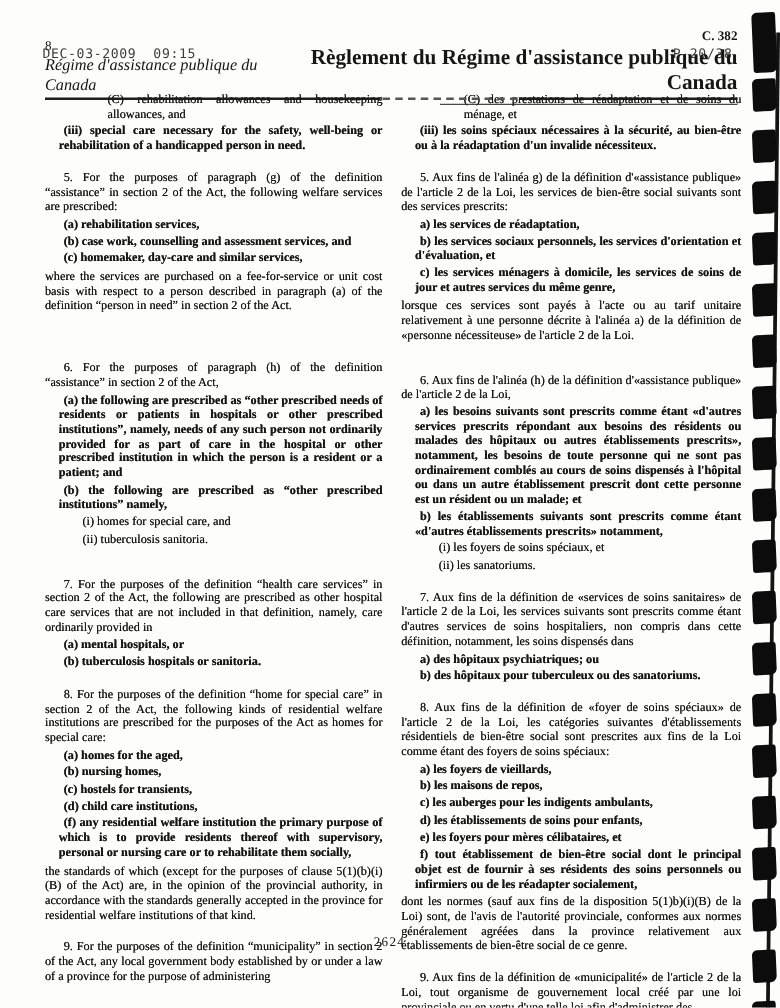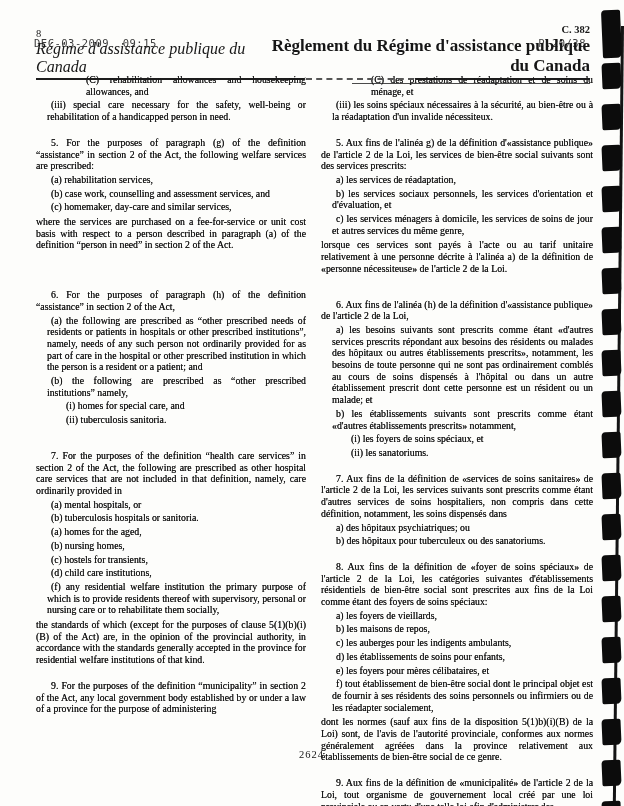--- a/index.html
+++ b/index.html
@@ -34,40 +34,40 @@
   }
   .hdr::before {
     content: ""; position: absolute; left: 270px; width: 108px; bottom: -2px;
     border-bottom: 2px dashed #555; z-index: 1;
   }
   .rule2 {
     position: absolute; right: 0; bottom: -6px; width: 238px; height: 1px;
     background: #4a4a4a;
   }
   .pg-num { font-size: 10.5px; margin-bottom: 1px; }
-  .title-left { font-style: italic; font-size: 16px; }
+  .title-left { font-style: italic; font-size: 13px; }
   .hdr-right { text-align: right; }
   .code { font-weight: bold; font-size: 10.5px; margin-bottom: 1px; }
   .title-right { font-weight: bold; font-size: 17px; }
 
   
   .col {
     position: absolute; top: 74px; width: 270px;
     font-size: 9.8px; line-height: 11.7px;
     text-align: justify;
     text-shadow: 0 0 0.35px #2a2a2a;
   }
   .col-en { left: 36px; }
   .col-fr { left: 321px; width: 272px; }
   .para { margin: 0; }
   .fl { margin-top: 3px; }
   .s  { text-indent: 15px; margin-top: 14px; }
   .s.lg { margin-top: 24px; }
   .s.xl { margin-top: 38px; }
-  .li { padding-left: 11px; text-indent: 4px; margin-top: 2px; }
+  .li { padding-left: 11px; text-indent: 4px; margin-top: 2px; font-weight: bold; }
   .rm { padding-left: 26px; text-indent: 4px; margin-top: 2px; }
   .c3 { padding-left: 50px; }
 
   
   .footer-num {
     position: absolute; left: 299px; top: 749px;
     font-size: 10.5px; letter-spacing: 1px;
   }
 
   
@@ -114,20 +114,21 @@
       <p class="para li">(c) homemaker, day-care and similar services,</p>
       <p class="para fl">where the services are purchased on a fee-for-service or unit cost basis with respect to a person described in paragraph (a) of the definition “person in need” in section 2 of the Act.</p>
       <p class="para s xl">6. For the purposes of paragraph (h) of the definition “assistance” in section 2 of the Act,</p>
       <p class="para li">(a) the following are prescribed as “other prescribed needs of residents or patients in hospitals or other prescribed institutions”, namely, needs of any such person not ordinarily provided for as part of care in the hospital or other prescribed institution in which the person is a resident or a patient; and</p>
       <p class="para li">(b) the following are prescribed as “other prescribed institutions” namely,</p>
       <p class="para rm">(i) homes for special care, and</p>
       <p class="para rm">(ii) tuberculosis sanitoria.</p>
       <p class="para s lg">7. For the purposes of the definition “health care services” in section 2 of the Act, the following are prescribed as other hospital care services that are not included in that definition, namely, care ordinarily provided in</p>
       <p class="para li">(a) mental hospitals, or</p>
       <p class="para li">(b) tuberculosis hospitals or sanitoria.</p>
+      <p class="para s">8. For the purposes of the definition “home for special care” in section 2 of the Act, the following kinds of residential welfare institutions are prescribed for the purposes of the Act as homes for special care:</p>
       <p class="para li">(a) homes for the aged,</p>
       <p class="para li">(b) nursing homes,</p>
       <p class="para li">(c) hostels for transients,</p>
       <p class="para li">(d) child care institutions,</p>
       <p class="para li">(f) any residential welfare institution the primary purpose of which is to provide residents thereof with supervisory, personal or nursing care or to rehabilitate them socially,</p>
       <p class="para fl">the standards of which (except for the purposes of clause 5(1)(b)(i)(B) of the Act) are, in the opinion of the provincial authority, in accordance with the standards generally accepted in the province for residential welfare institutions of that kind.</p>
       <p class="para s">9. For the purposes of the definition “municipality” in section 2 of the Act, any local government body established by or under a law of a province for the purpose of administering</p>
     </div>
   <div class="col col-fr">
       <p class="para c3">(C) des prestations de réadaptation et de soins du ménage, et</p>

